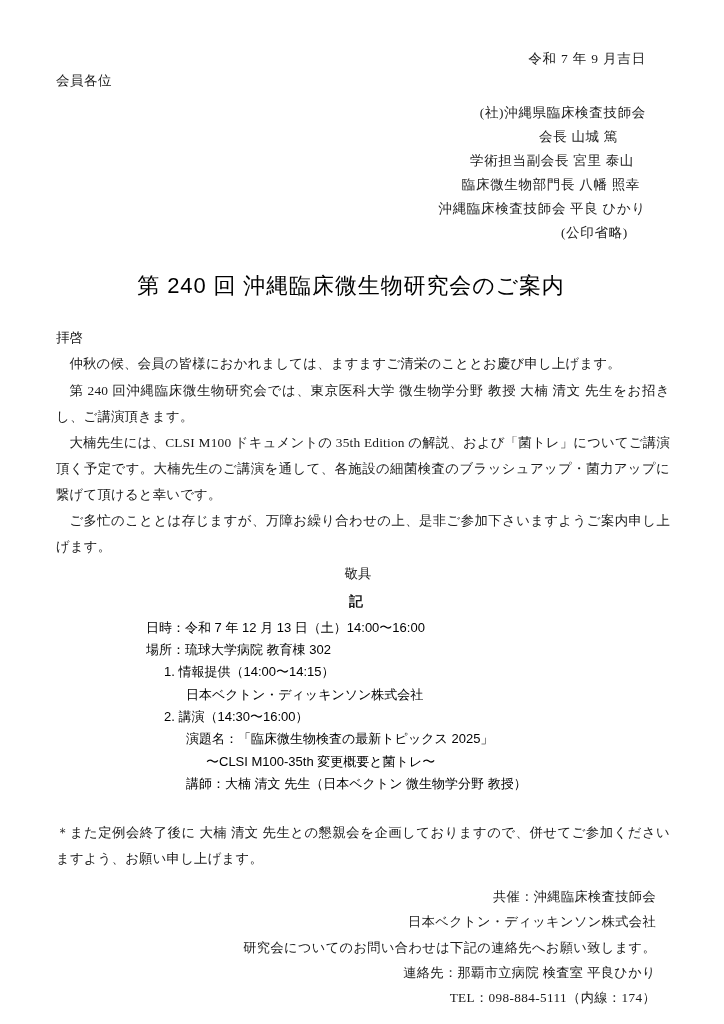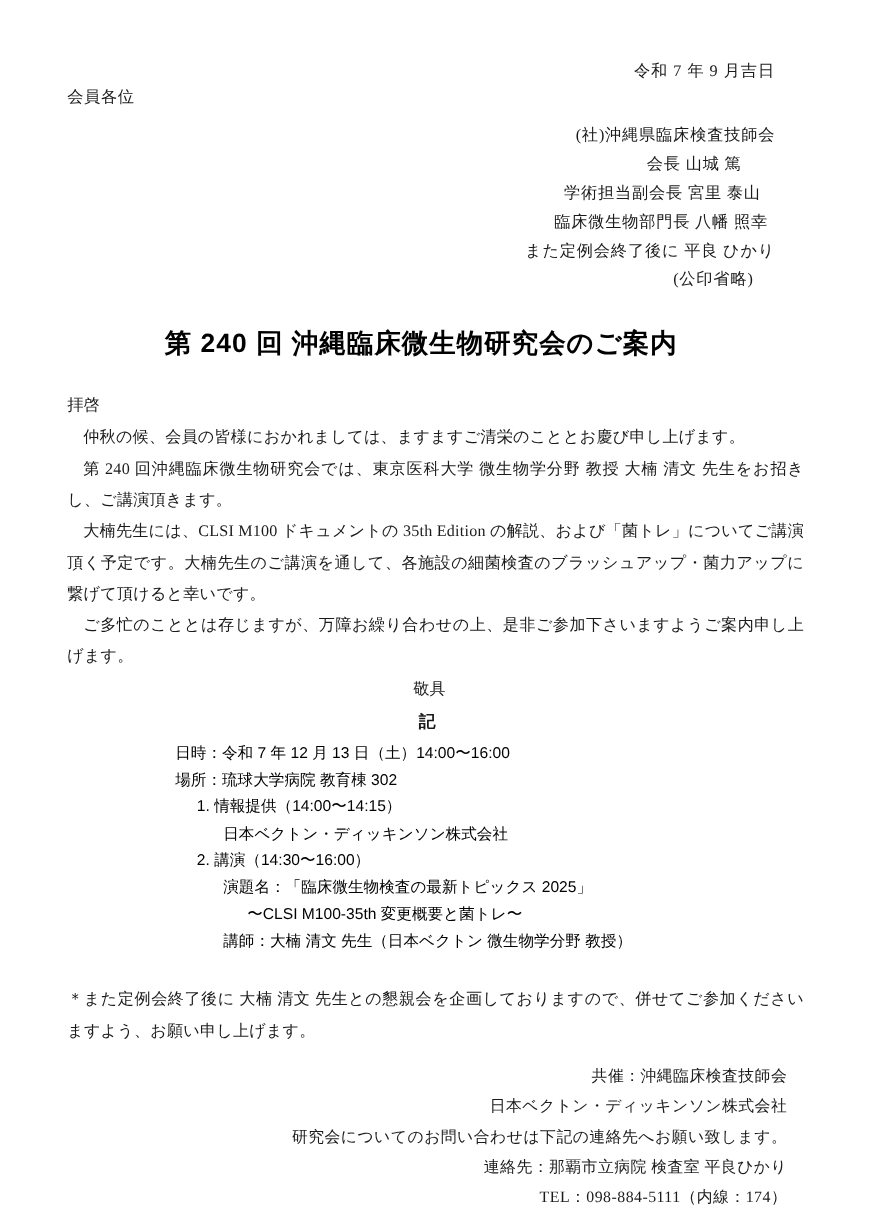--- a/index.html
+++ b/index.html
@@ -51,21 +51,21 @@
   .org-line.indent-b { padding-right: 36px; }
   .org-line.indent-c { padding-right: 30px; }
   .org-line.indent-d { padding-right: 24px; }
   .org-line.seal     { padding-right: 42px; }
 
   
   .doc-title {
     margin-top: 26px;
     text-align: center;
     font-family: "Liberation Sans", "DejaVu Sans", sans-serif;
-    font-weight: bold;
+    font-weight: normal;
     font-size: 22px;
     letter-spacing: 0.04em;
     color: #000;
     padding-right: 24px;
   }
 
   
   .body-block {
     margin-top: 24px;
     font-size: 13.4px;
@@ -140,21 +140,21 @@
 
   <div class="date-line">令和 7 年 9 月吉日</div>
 
   <div class="addressee">会員各位</div>
 
   <div class="org-block">
     <div class="org-line indent-d">(社)沖縄県臨床検査技師会</div>
     <div class="org-line indent-a">会長  山城  篤</div>
     <div class="org-line indent-b">学術担当副会長  宮里  泰山</div>
     <div class="org-line indent-c">臨床微生物部門長  八幡  照幸</div>
-    <div class="org-line indent-d">また定例会終了後に  平良  ひかり</div>
+    <div class="org-line indent-d">沖縄臨床検査技師会  平良  ひかり</div>
     <div class="org-line seal">(公印省略)</div>
   </div>
 
   <div class="doc-title">第 240 回  沖縄臨床微生物研究会のご案内</div>
 
   <div class="body-block">
     <p class="salutation">拝啓</p>
     <p class="para-indent">仲秋の候、会員の皆様におかれましては、ますますご清栄のこととお慶び申し上げます。</p>
     <p class="para-indent">第 240 回沖縄臨床微生物研究会では、東京医科大学  微生物学分野  教授  大楠  清文  先生をお招きし、ご講演頂きます。</p>
     <p class="para-indent">大楠先生には、CLSI M100 ドキュメントの 35th Edition の解説、および「菌トレ」についてご講演頂く予定です。大楠先生のご講演を通して、各施設の細菌検査のブラッシュアップ・菌力アップに繋げて頂けると幸いです。</p>

